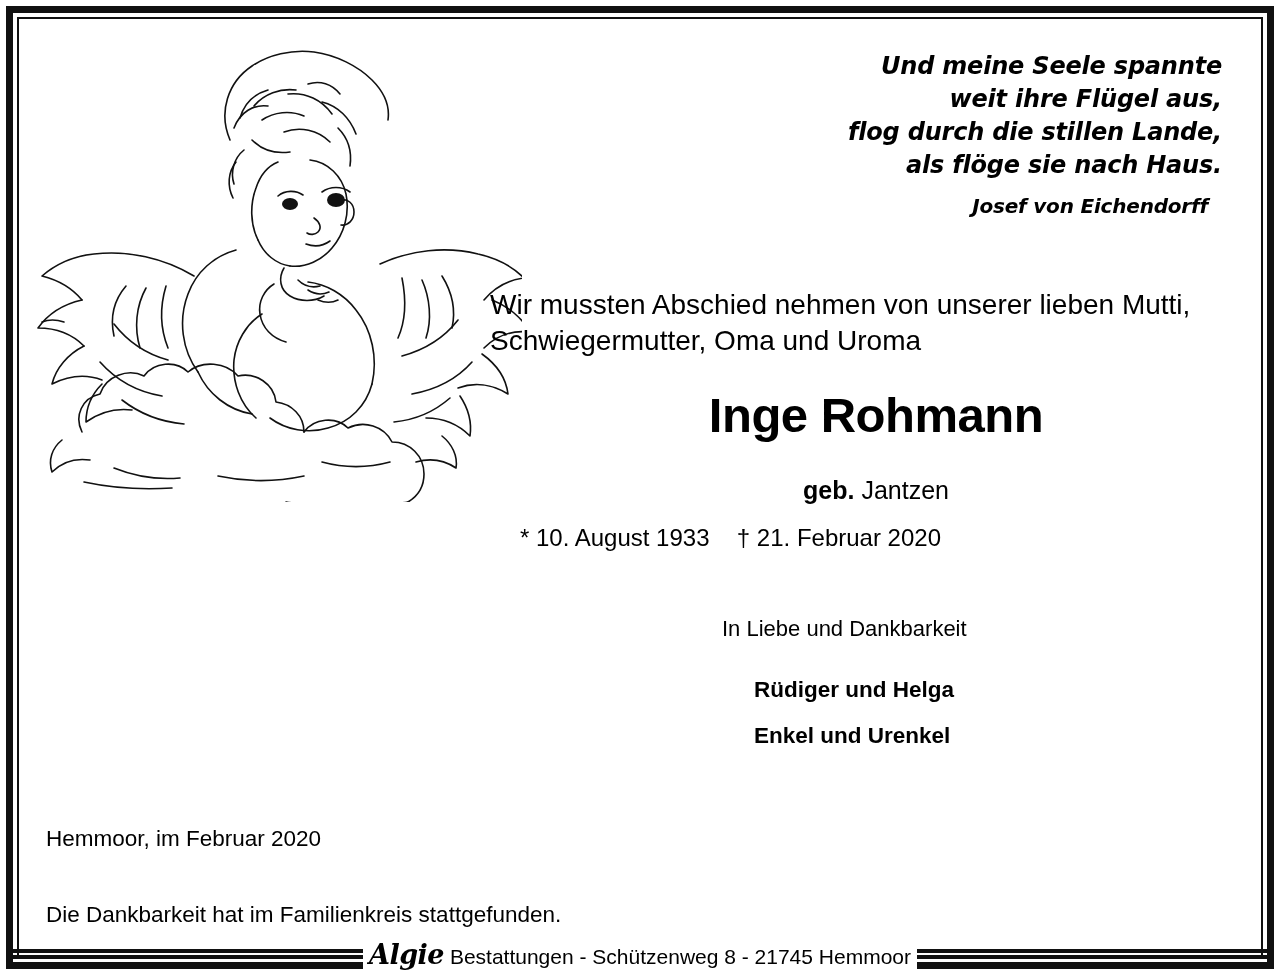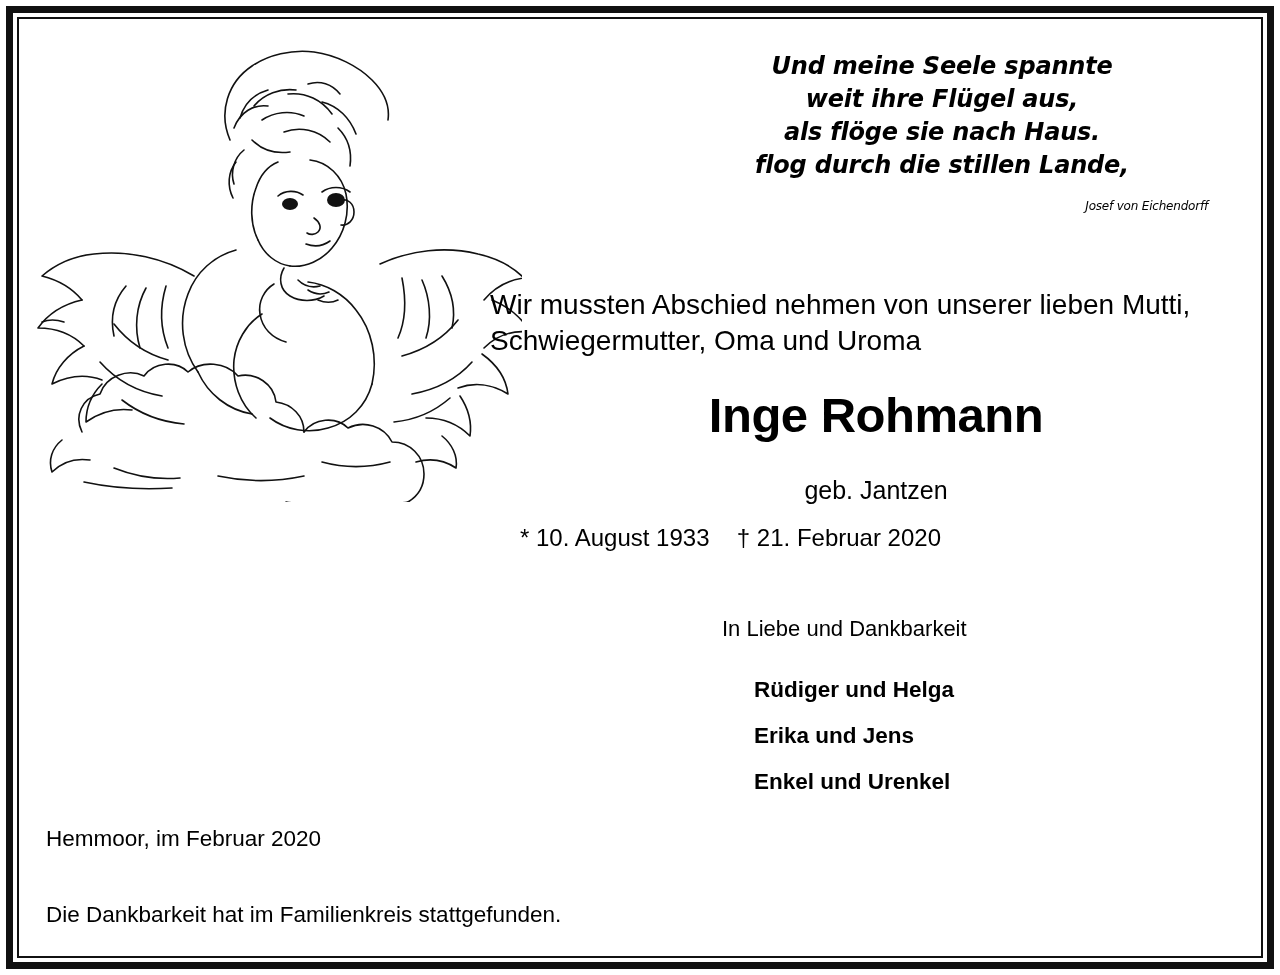--- a/index.html
+++ b/index.html
@@ -71,28 +71,28 @@
     top: 28px;
     width: 560px;
     text-align: center;
     font-family: "DejaVu Sans", sans-serif;
     font-style: italic;
     font-weight: 700;
     font-size: 24px;
     line-height: 33px;
     letter-spacing: -0.2px;
   }
-  .poem-line { white-space: nowrap; }
+  .poem-line { white-space: nowrap; text-align: right; }
   .poem-author {
     margin-top: 8px;
     text-align: right;
     padding-right: 14px;
-    font-size: 12px;
+    font-size: 20px;
     font-style: italic;
-    font-weight: 400;
+    font-weight: 700;
   }
 
   
   .intro {
     position: absolute;
     left: 468px;
     top: 265px;
     width: 712px;
     font-size: 28px;
     line-height: 36px;
@@ -114,21 +114,21 @@
   }
   .maiden {
     position: absolute;
     left: 498px;
     top: 452px;
     width: 712px;
     text-align: center;
     font-size: 25px;
     line-height: 32px;
   }
-  .maiden b { font-weight: 400; text-align: center; }
+  .maiden b { font-weight: 700; text-align: center; }
   .dates {
     position: absolute;
     left: 498px;
     top: 500px;
     width: 712px;
     text-align: left;
     font-size: 24px;
     line-height: 32px;
   }
   .dates .gap { display: inline-block; width: 14px; }
@@ -284,22 +284,22 @@
         <path d="M196 444 c28 6 58 6 86 0"></path>
         <path d="M300 430 c22 6 46 6 68 0"></path>
         <path d="M40 408 c-10 8 -14 20 -10 32 10 -10 24 -14 38 -12"></path>
         <path d="M420 404 c10 8 16 20 14 32 -12 -8 -26 -10 -40 -6"></path>
       </svg>
     </div>
 
     <div class="poem">
       <div class="poem-line">Und meine Seele spannte</div>
       <div class="poem-line">weit ihre Flügel aus,</div>
+      <div class="poem-line">flog durch die stillen Lande,</div>
       <div class="poem-line">als flöge sie nach Haus.</div>
-      <div class="poem-line">flog durch die stillen Lande,</div>
       <div class="poem-author">Josef von Eichendorff</div>
     </div>
 
     <div class="intro">
       <span>Wir mussten Abschied nehmen von unserer lieben Mutti,</span>
       <span class="l2">Schwiegermutter, Oma und Uroma</span>
     </div>
 
     <div class="name">Inge Rohmann</div>
 
@@ -311,21 +311,28 @@
     <div class="dates">
       <span>* 10. August 1933</span>
       <span class="gap"></span>
       <span>† 21. Februar 2020</span>
     </div>
 
     <div class="dedication">In Liebe und Dankbarkeit</div>
 
     <div class="family">
       <div>Rüdiger und Helga</div>
-      <div>Erika und Jens</div>
       <div>Enkel und Urenkel</div>
     </div>
 
     <div class="place">Hemmoor, im Februar 2020</div>
     <div class="note">Die Dankbarkeit hat im Familienkreis stattgefunden.</div>
   </div>
 
+  <div class="footer">
+    <div class="footer-rule"></div>
+    <div class="footer-text">
+      <span class="footer-logo">Algie</span>
+      <span>Bestattungen - Schützenweg 8 - 21745 Hemmoor</span>
+    </div>
+    <div class="footer-rule"></div>
+  </div>
 </div>
 
 </body></html>

